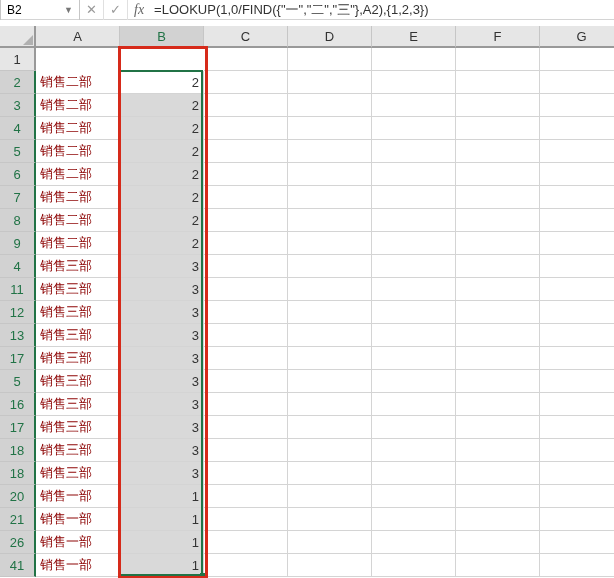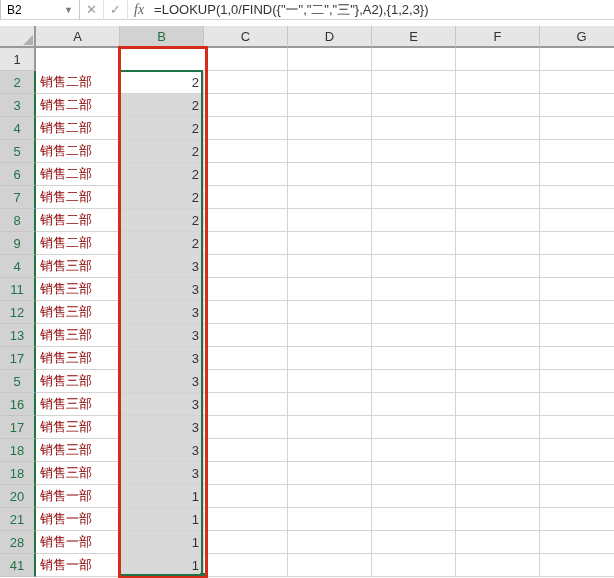--- a/index.html
+++ b/index.html
@@ -77,21 +77,21 @@
     <div class="row-h sel">12</div>
     <div class="row-h sel">13</div>
     <div class="row-h sel">17</div>
     <div class="row-h sel">5</div>
     <div class="row-h sel">16</div>
     <div class="row-h sel">17</div>
     <div class="row-h sel">18</div>
     <div class="row-h sel">18</div>
     <div class="row-h sel">20</div>
     <div class="row-h sel">21</div>
-    <div class="row-h sel">28</div>
+    <div class="row-h sel">26</div>
     <div class="row-h sel">41</div>
   </div>
 <div class="grid" id="grid">
     <div class="row">
       <div class="cell colA hdr">部门</div>
       <div class="cell colB hdr"></div>
       <div class="cell colW" style="width: 84px;"></div>
       <div class="cell colW" style="width: 84px;"></div>
       <div class="cell colW" style="width: 84px;"></div>
       <div class="cell colW" style="width: 84px;"></div>

